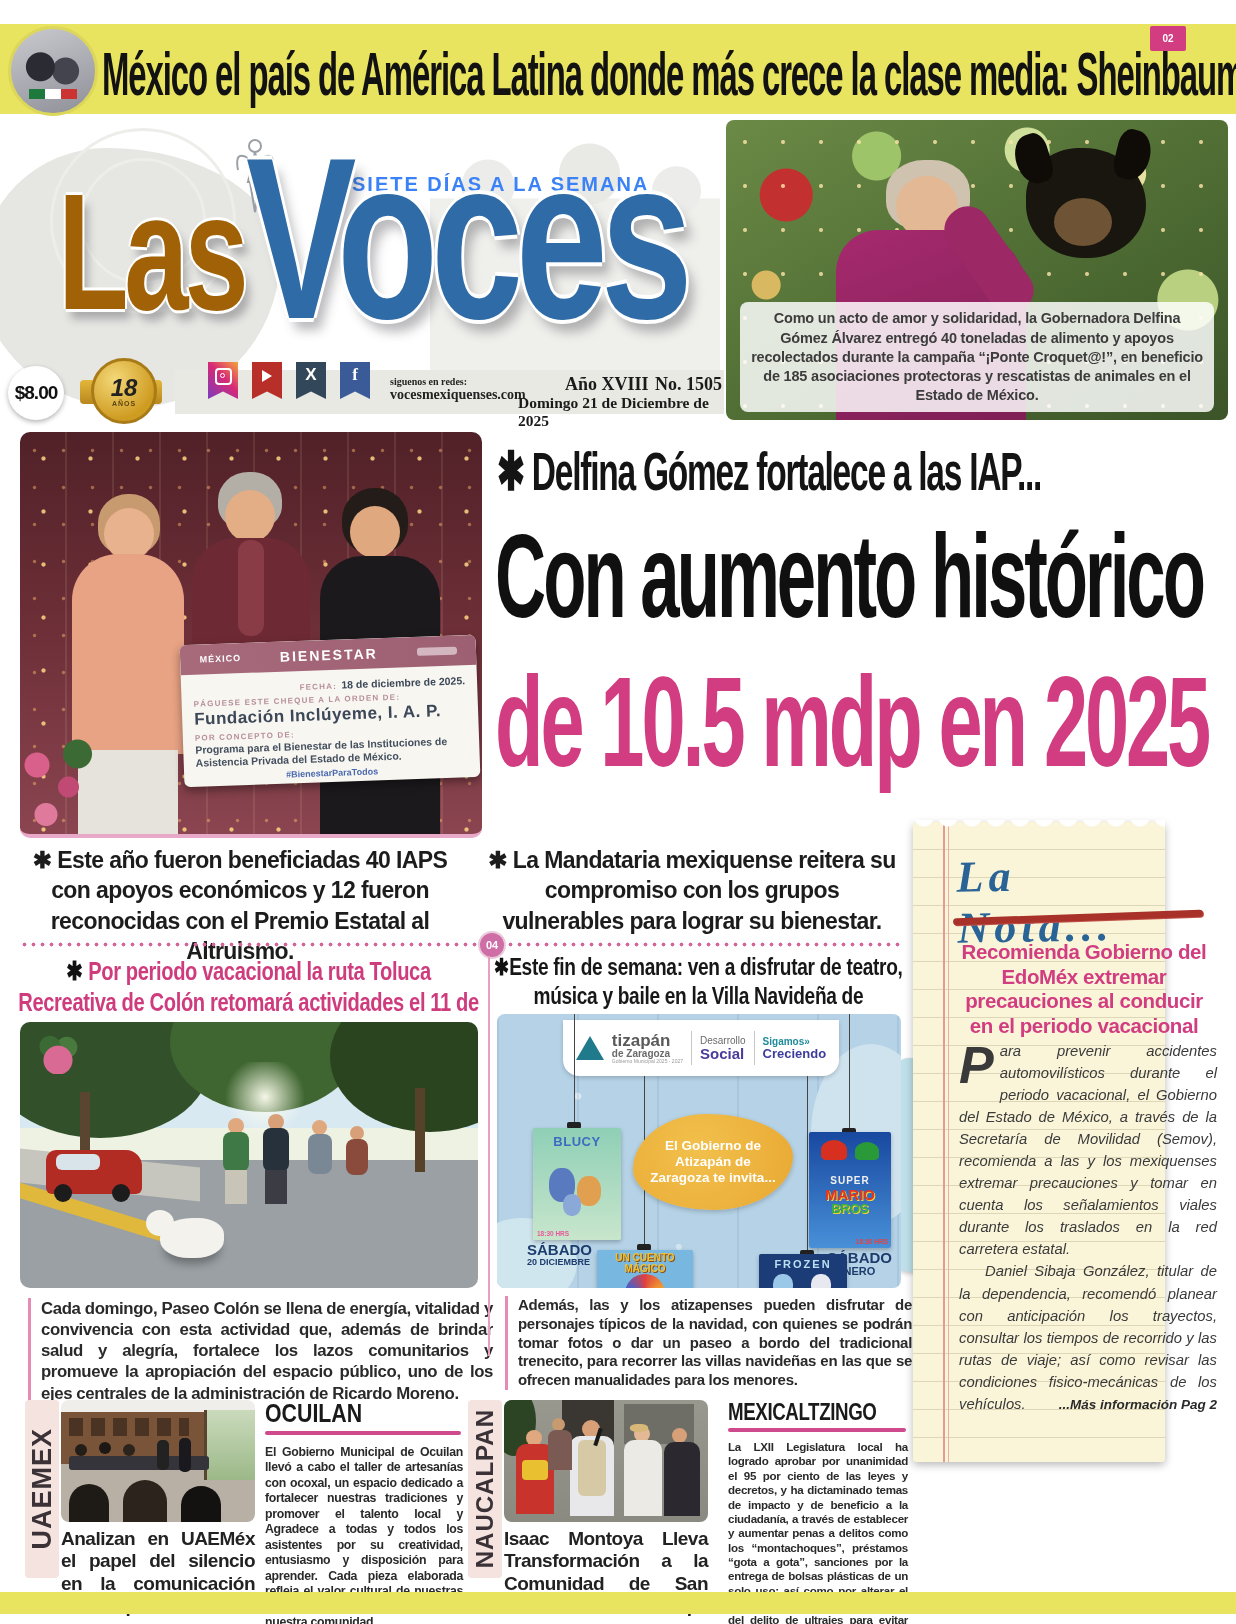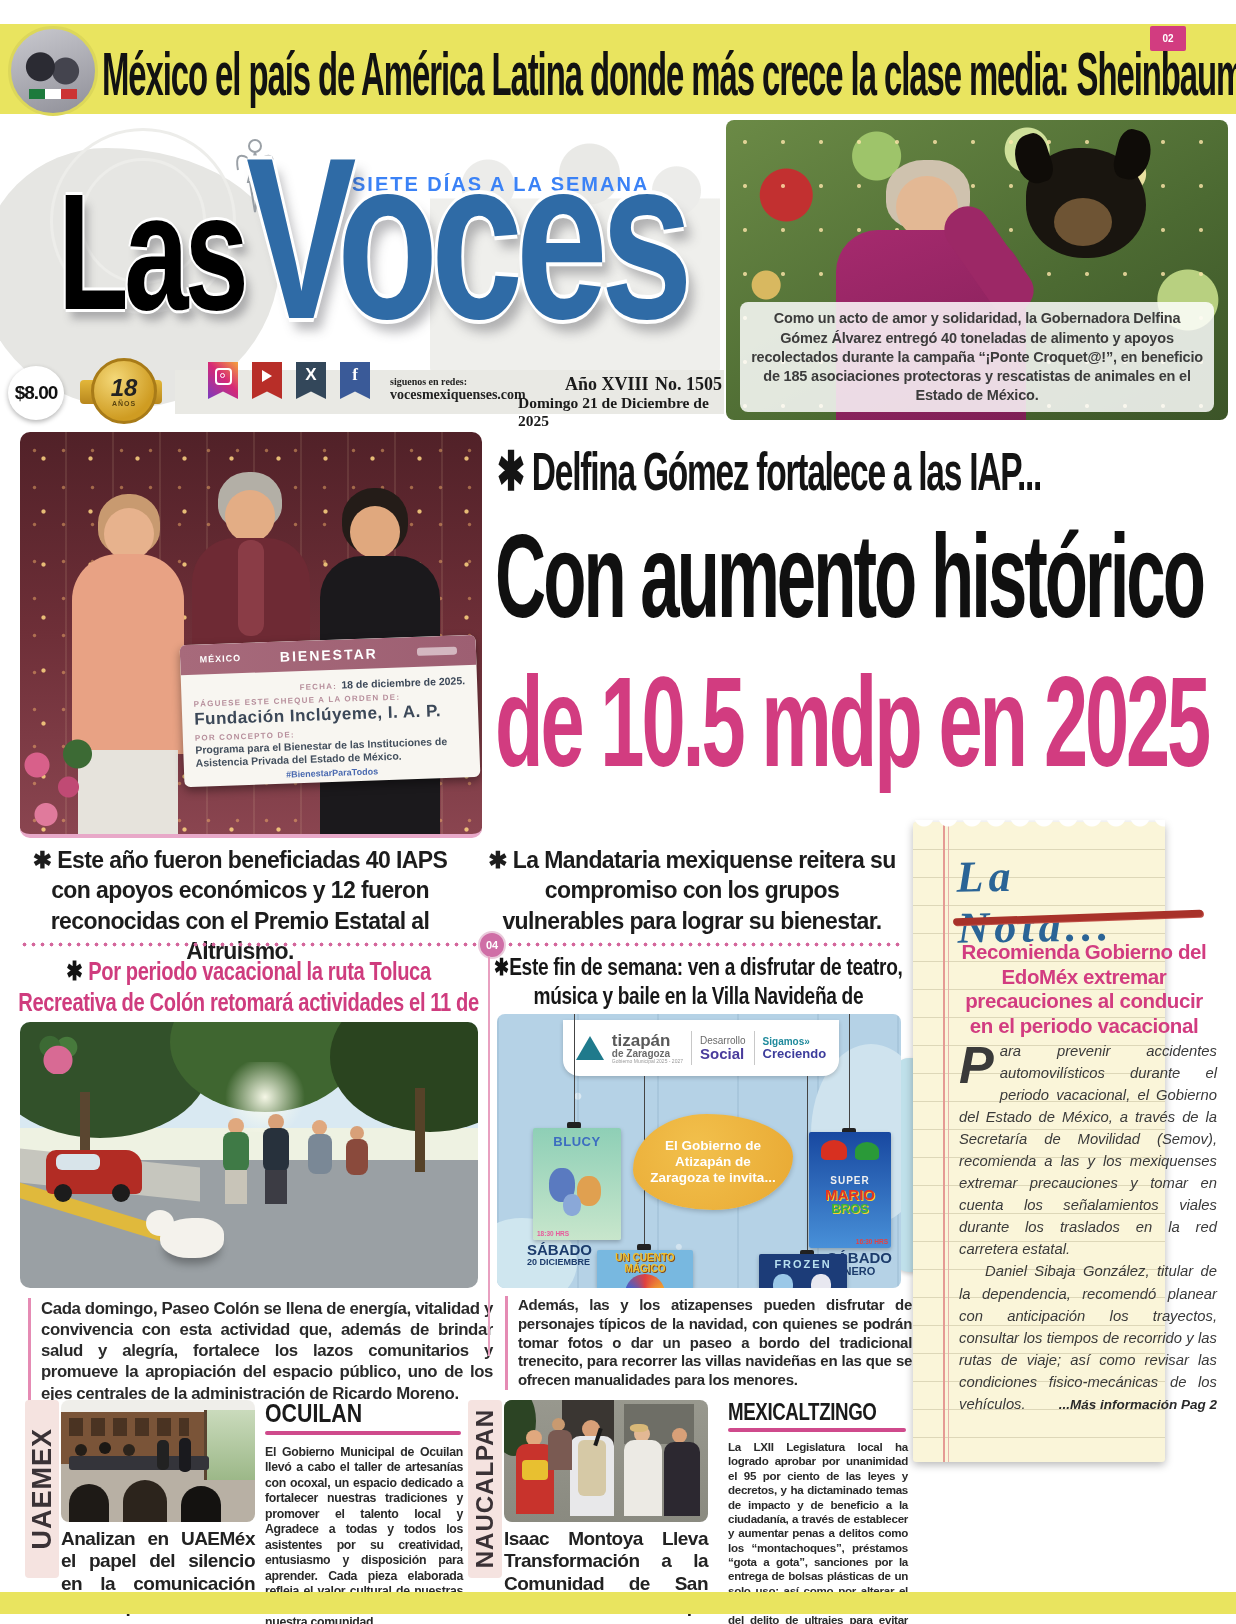--- a/index.html
+++ b/index.html
@@ -56,21 +56,21 @@
     <div class="abs b" style="left:352px;top:25px;font-size:20px;letter-spacing:2px;color:#3b82f6;margin-top:30px;">SIETE DÍAS A LA SEMANA</div>
 
     <svg class="abs" style="left:232px;top:18px;" width="46" height="78" viewBox="0 0 46 78">
       <circle cx="23" cy="10" r="6" fill="none" stroke="#9aa0a6" stroke-width="2"></circle>
       <path d="M23 16 L16 46 L30 46 Z" fill="none" stroke="#9aa0a6" stroke-width="2"></path>
       <path d="M16 22 Q2 14 6 34" fill="none" stroke="#9aa0a6" stroke-width="2"></path>
       <path d="M30 22 Q44 14 40 34" fill="none" stroke="#9aa0a6" stroke-width="2"></path>
       <path d="M18 46 L23 76 L28 46" fill="none" stroke="#9aa0a6" stroke-width="2"></path>
     </svg>
 
-    <div class="abs nw" style="left:58px;top:40px;color:#000000;text-shadow:3px 0 0 #fff,-3px 0 0 #fff,0 3px 0 #fff,0 -3px 0 #fff,8px 10px 10px rgba(60,60,70,.35);">
+    <div class="abs nw" style="left:58px;top:40px;color:#a16207;text-shadow:3px 0 0 #fff,-3px 0 0 #fff,0 3px 0 #fff,0 -3px 0 #fff,8px 10px 10px rgba(60,60,70,.35);">
       <span class="sx b" style="font-size:165px;letter-spacing:-6px;transform:scaleX(.7);">Las</span>
     </div>
     <div class="abs nw" style="left:246px;top:-12px;color:#2f6ba6;text-shadow:4px 0 0 #fff,-4px 0 0 #fff,0 4px 0 #fff,0 -4px 0 #fff,10px 12px 12px rgba(60,60,70,.35);">
       <span class="sx b" style="font-size:230px;letter-spacing:-10px;transform:scaleX(.72);">Voces</span>
     </div>
 
 
     <div class="abs" style="left:175px;top:252px;width:549px;height:44px;background:#e9e9e4;"></div>
 
     <div class="abs" style="left:8px;top:248px;width:56px;height:54px;background:#fff;border-radius:50%;box-shadow:0 2px 5px rgba(0,0,0,.3);display:flex;align-items:center;justify-content:center;">

